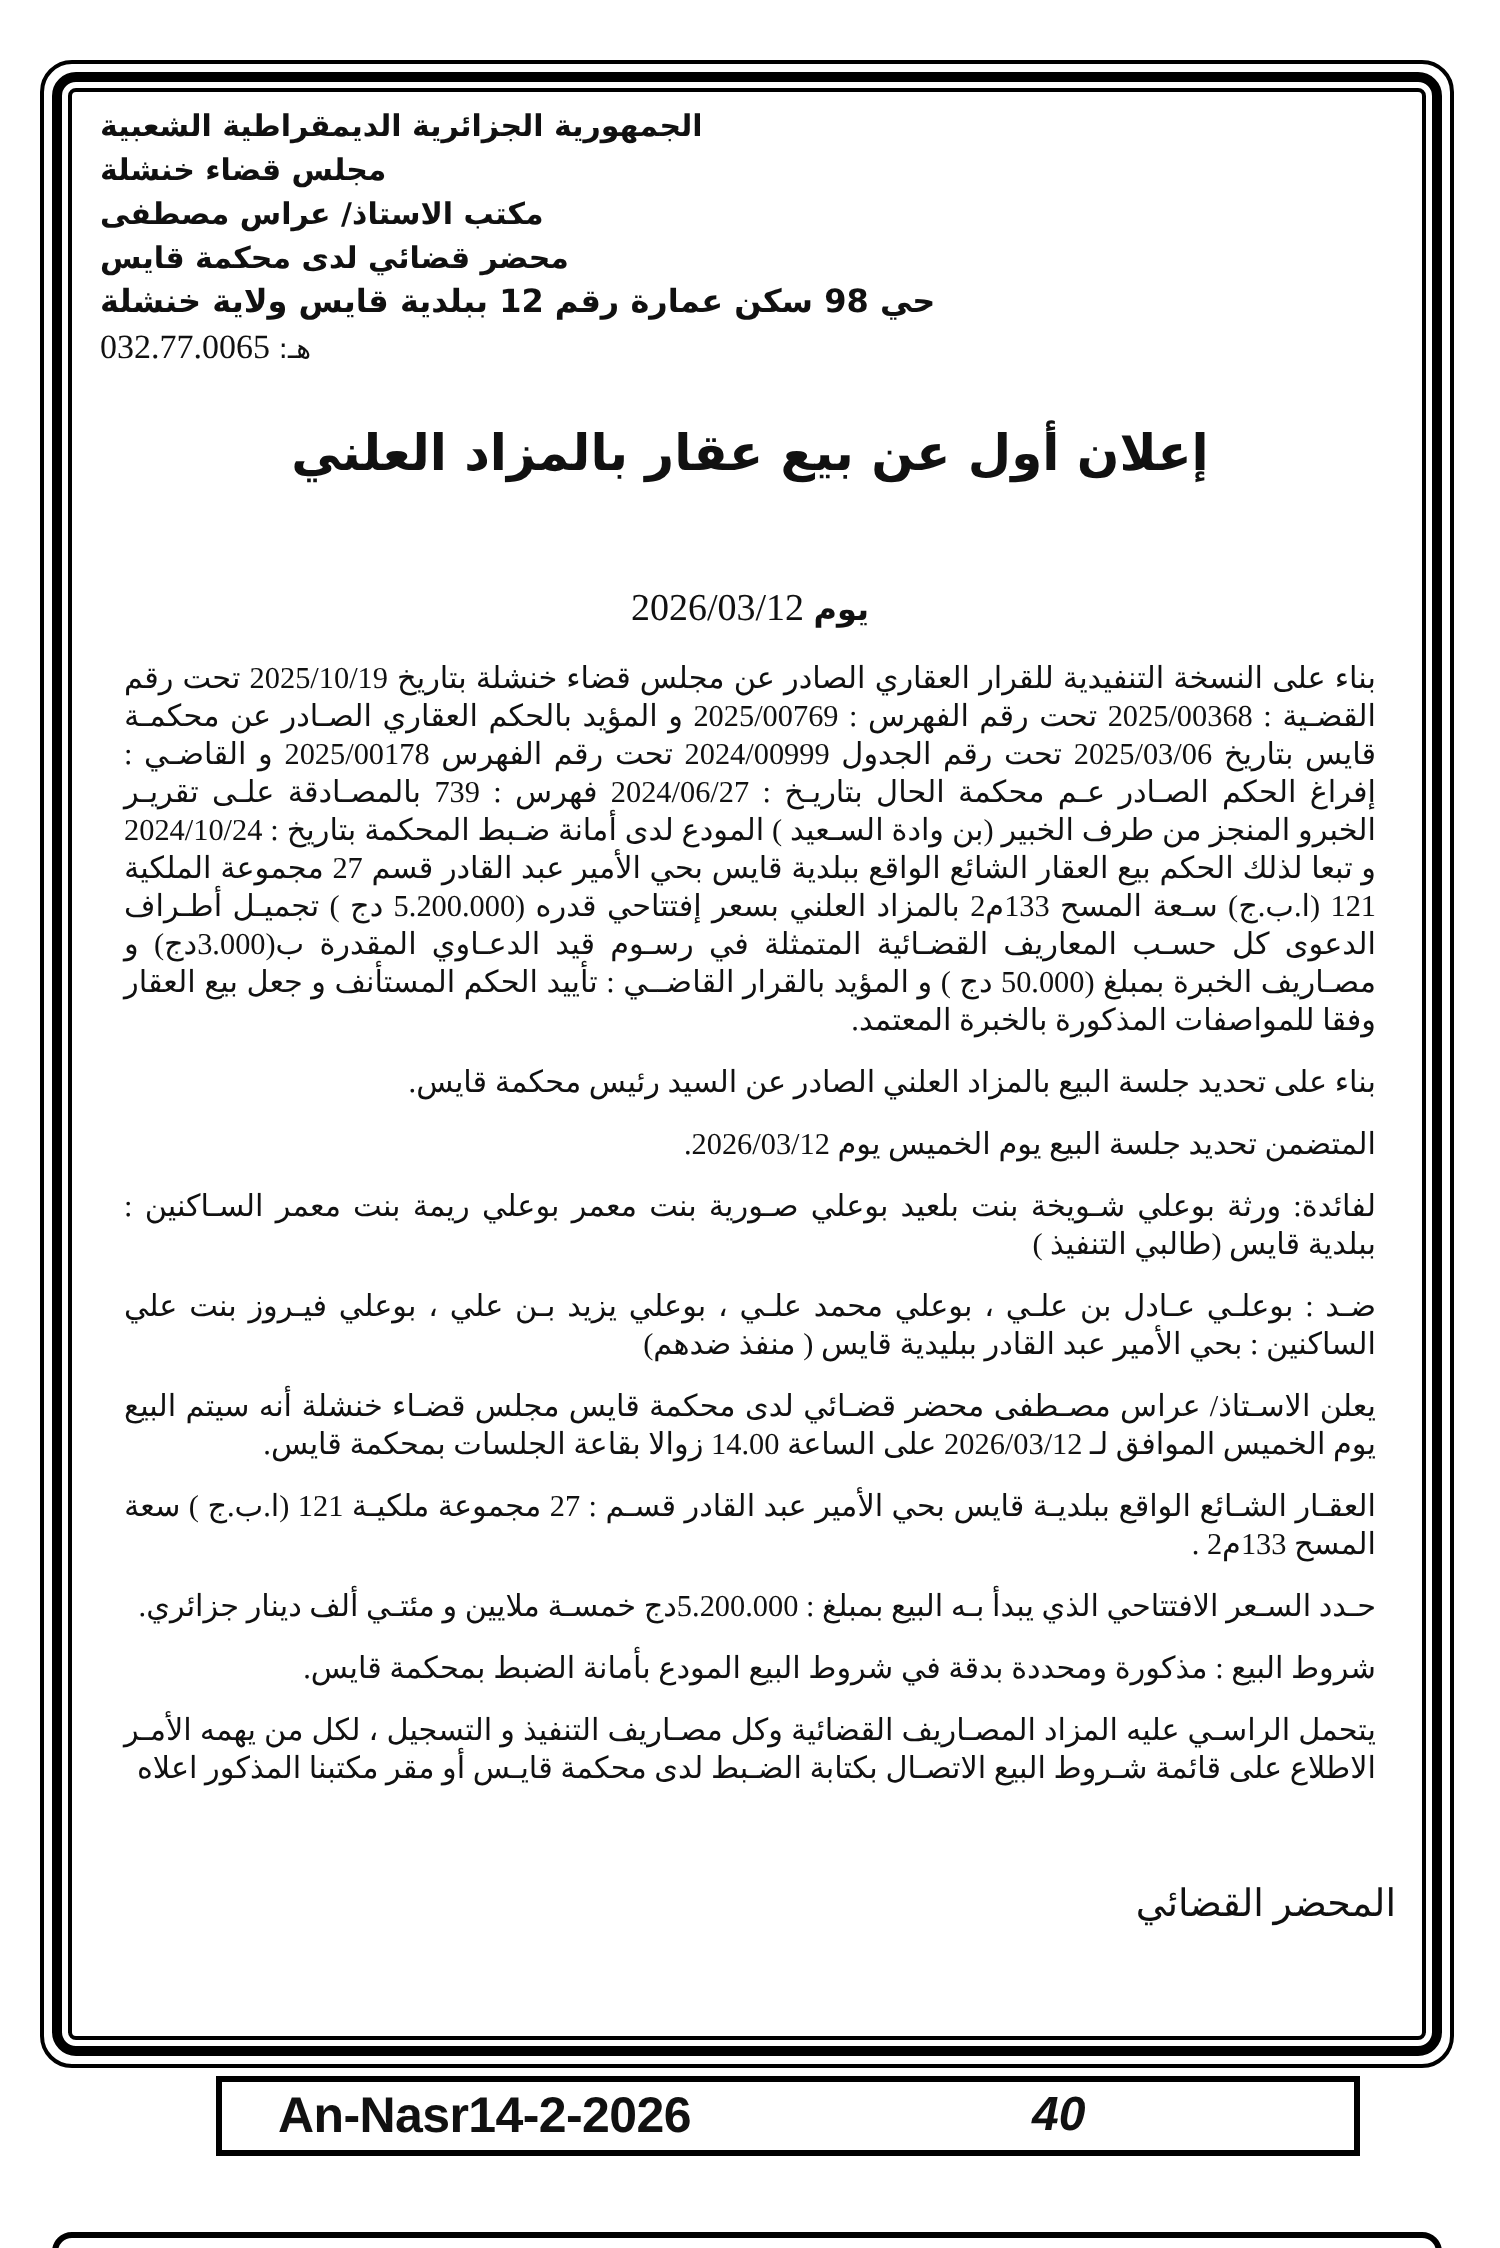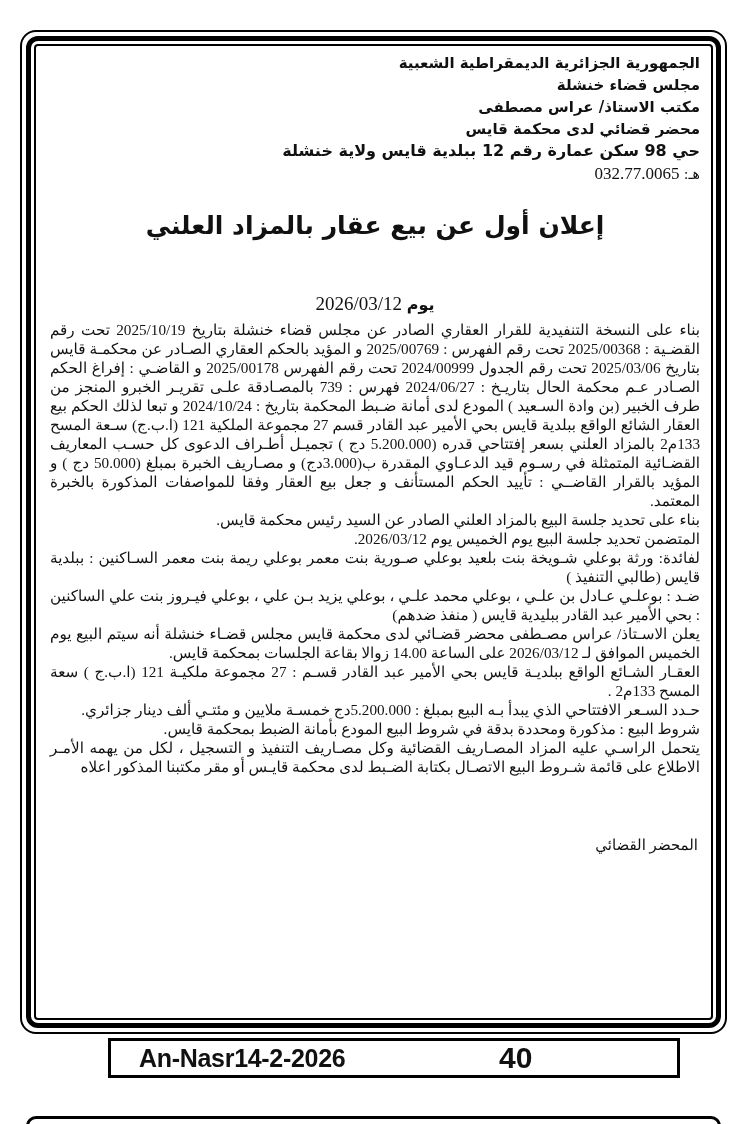--- a/index.html
+++ b/index.html
@@ -5,37 +5,37 @@
     html, body { margin: 0; padding: 0; background: #ffffff; }
     body { width: 750px; height: 1124px; position: relative; overflow: hidden; font-family: "DejaVu Serif", serif; color: #111; }
 
     
     .frame-outer { position: absolute; left: 20px; top: 30px; width: 707px; height: 1004px; border: 2px solid #000; border-radius: 16px; box-sizing: border-box; }
     .frame-mid { position: absolute; left: 26px; top: 36px; width: 695px; height: 992px; border: 5px solid #000; border-radius: 12px; box-sizing: border-box; }
     .frame-inner { position: absolute; left: 34px; top: 44px; width: 679px; height: 976px; border: 2px solid #000; border-radius: 4px; box-sizing: border-box; }
 
     .content { position: absolute; left: 50px; top: 52px; width: 650px; direction: rtl; }
 
-    .header { text-align: right; font-family: "DejaVu Sans", sans-serif; font-weight: bold; font-size: 15px; line-height: 22px; }
+    .header { text-align: left; font-family: "DejaVu Sans", sans-serif; font-weight: bold; font-size: 15px; line-height: 22px; }
     .header .line { display: block; }
     .header .address { font-size: 16px; }
     .header .phone { font-family: "Liberation Serif", serif; font-weight: normal; font-size: 17px; margin-top: 1px; }
 
     .title { text-align: center; font-family: "DejaVu Sans", sans-serif; font-weight: bold; font-size: 25px; margin-top: 24px; line-height: 34px; }
     .date-line { text-align: center; font-size: 19px; line-height: 26px; font-family: "Liberation Serif", serif; margin-top: 48px; }
     .date-line .lbl { font-family: "DejaVu Sans", sans-serif; font-weight: bold; font-size: 16px; }
 
     .body-text { font-family: "Liberation Serif", serif; font-size: 15.2px; line-height: 19px; text-align: justify; margin-top: 2px; }
-    .body-text p { margin: 0; }
-    .signature { font-family: "Liberation Serif", serif; font-size: 15px; margin-top: 60px; text-align: right; padding-right: 2px; }
+    .body-text p { margin: 12px; }
+    .signature { font-family: "Liberation Serif", serif; font-size: 19px; margin-top: 46px; text-align: right; padding-right: 2px; }
 
     
     .footer-box { position: absolute; left: 108px; top: 1038px; width: 572px; height: 40px; background: #fff; border: 3px solid #000; box-sizing: border-box; display: flex; align-items: center; }
     .footer-title { font-family: "Liberation Sans", sans-serif; font-weight: bold; font-size: 25px; margin-left: 28px; letter-spacing: -0.3px; text-align: right; }
-    .footer-page { font-family: "Liberation Sans", sans-serif; font-weight: bold; font-size: 30px; position: absolute; left: 388px; }
+    .footer-page { font-family: "Liberation Sans", sans-serif; font-weight: bold; font-size: 24px; position: absolute; left: 405px; font-style: italic; }
 
     
     .next-frame { position: absolute; left: 26px; top: 1116px; width: 695px; height: 40px; border: 3px solid #000; border-radius: 10px; box-sizing: border-box; }
   </style>
 </head>
 <body>
 
 <div class="frame-outer"></div>
 <div class="frame-mid"></div>
 <div class="frame-inner"></div>

